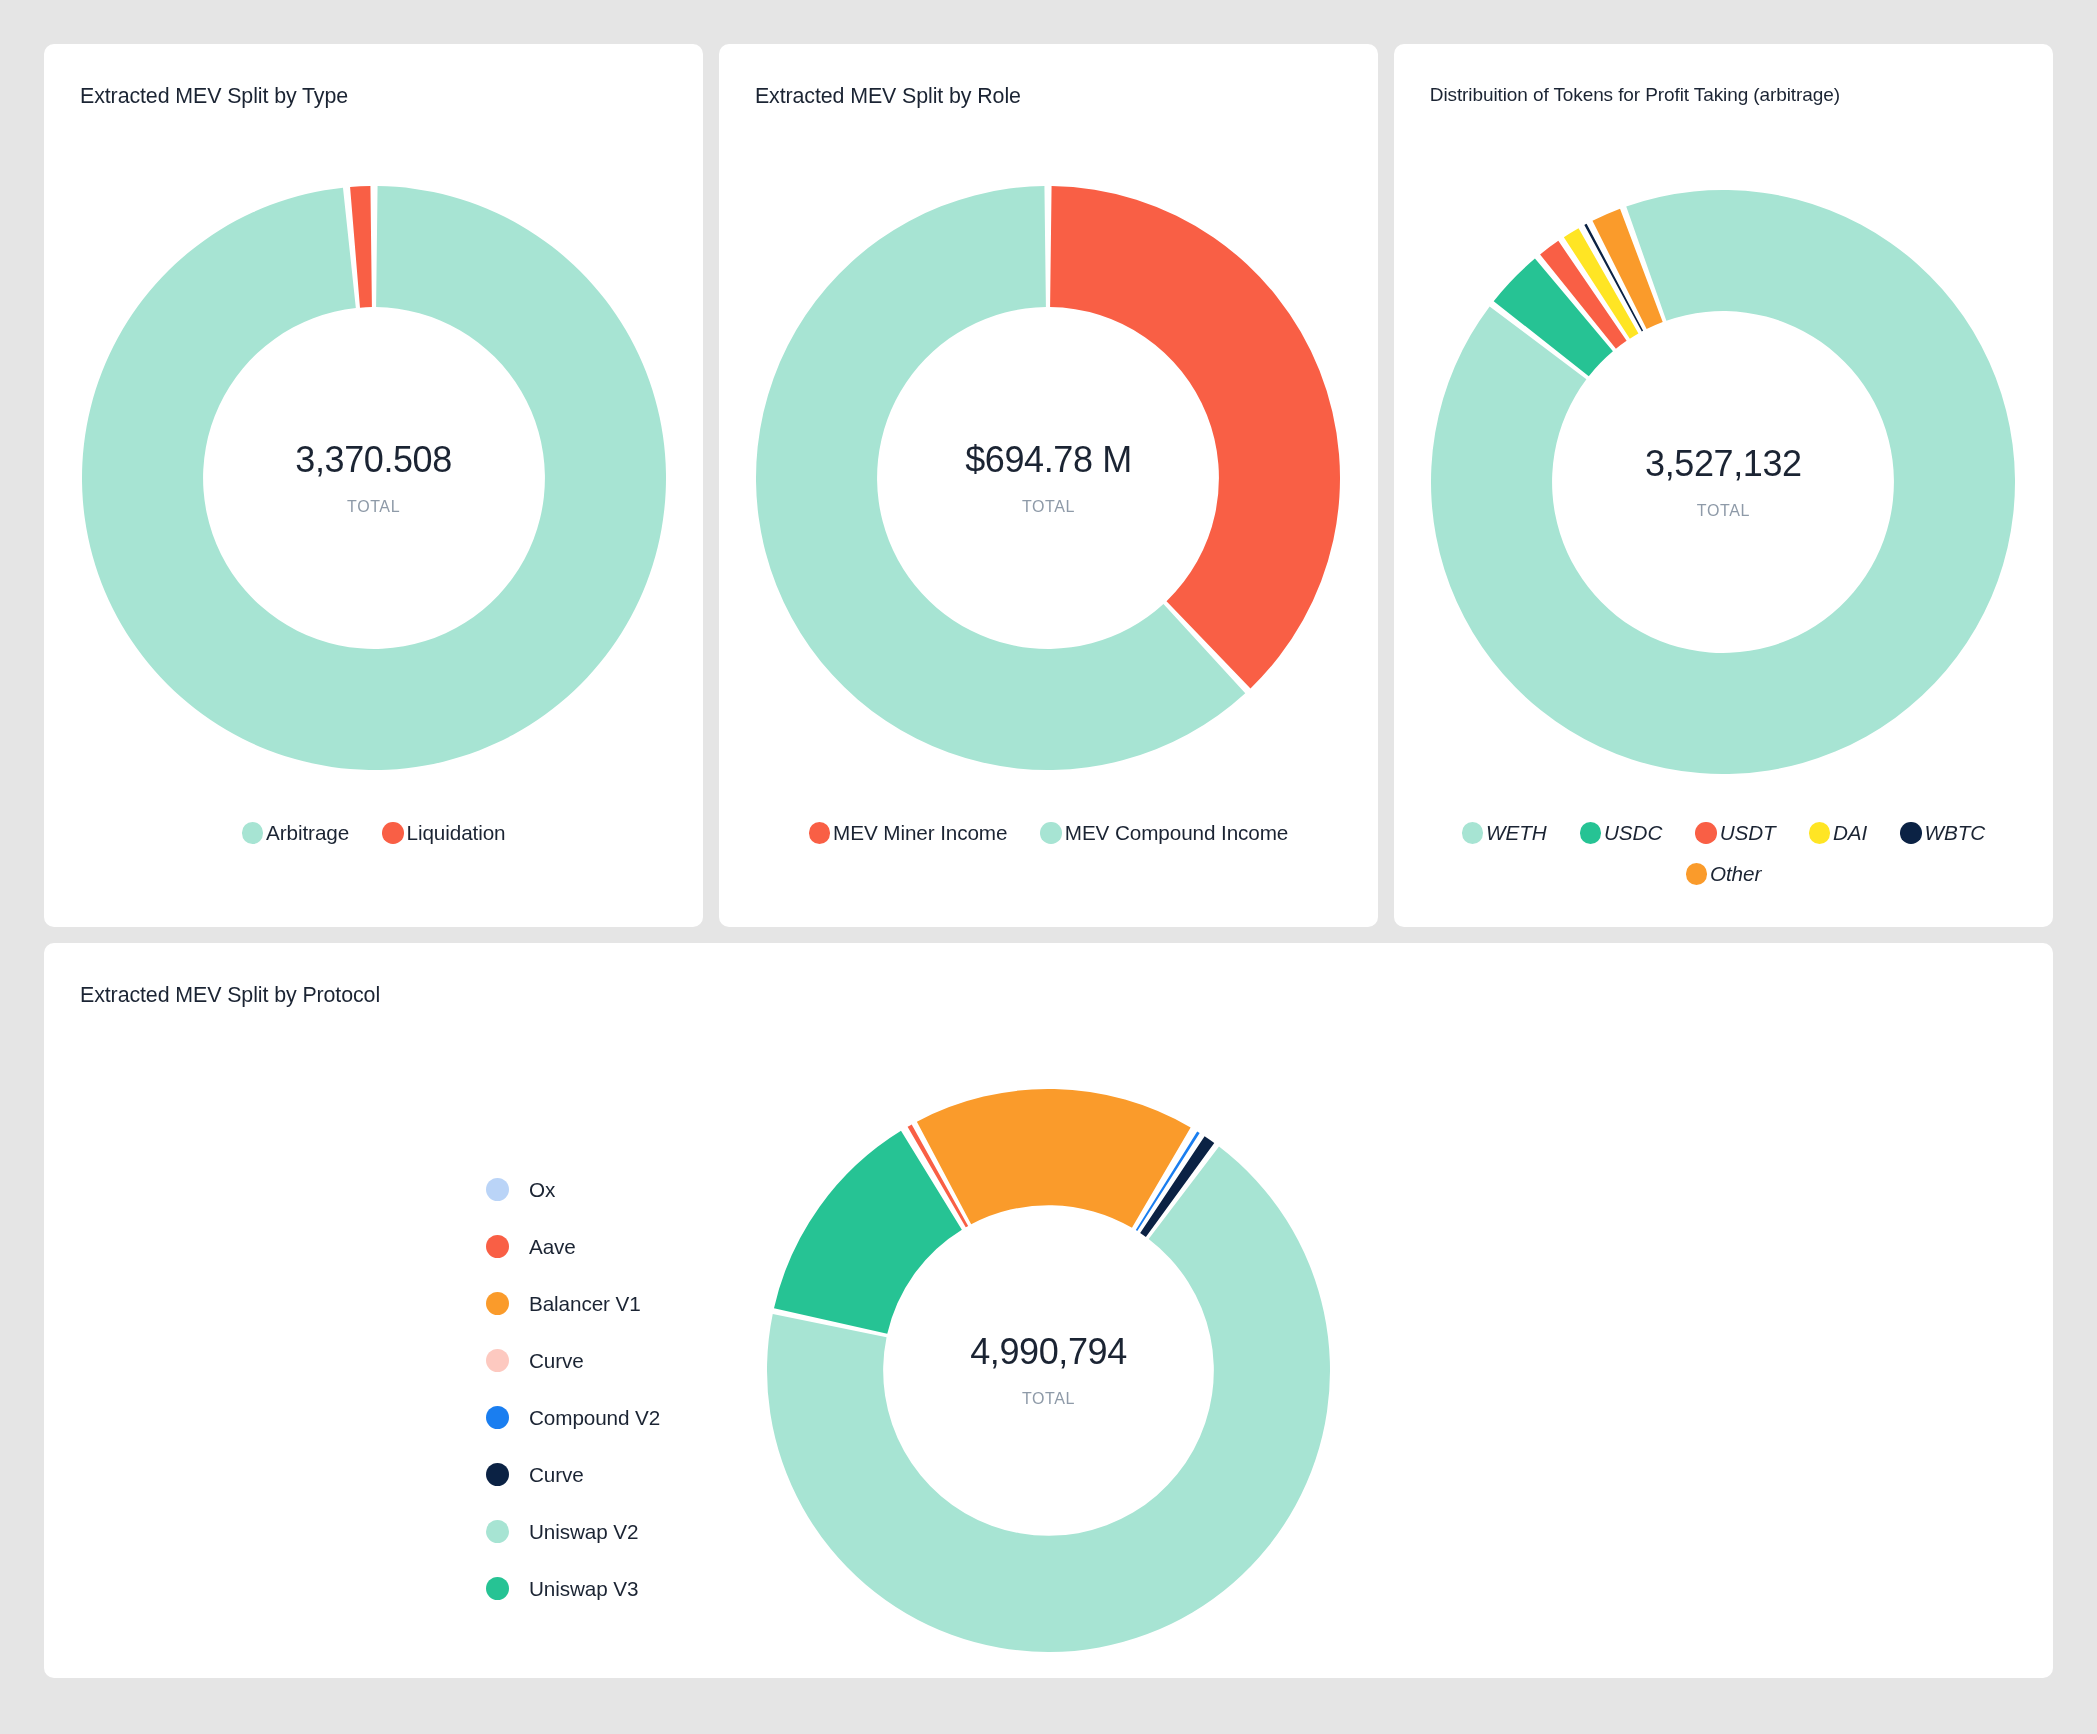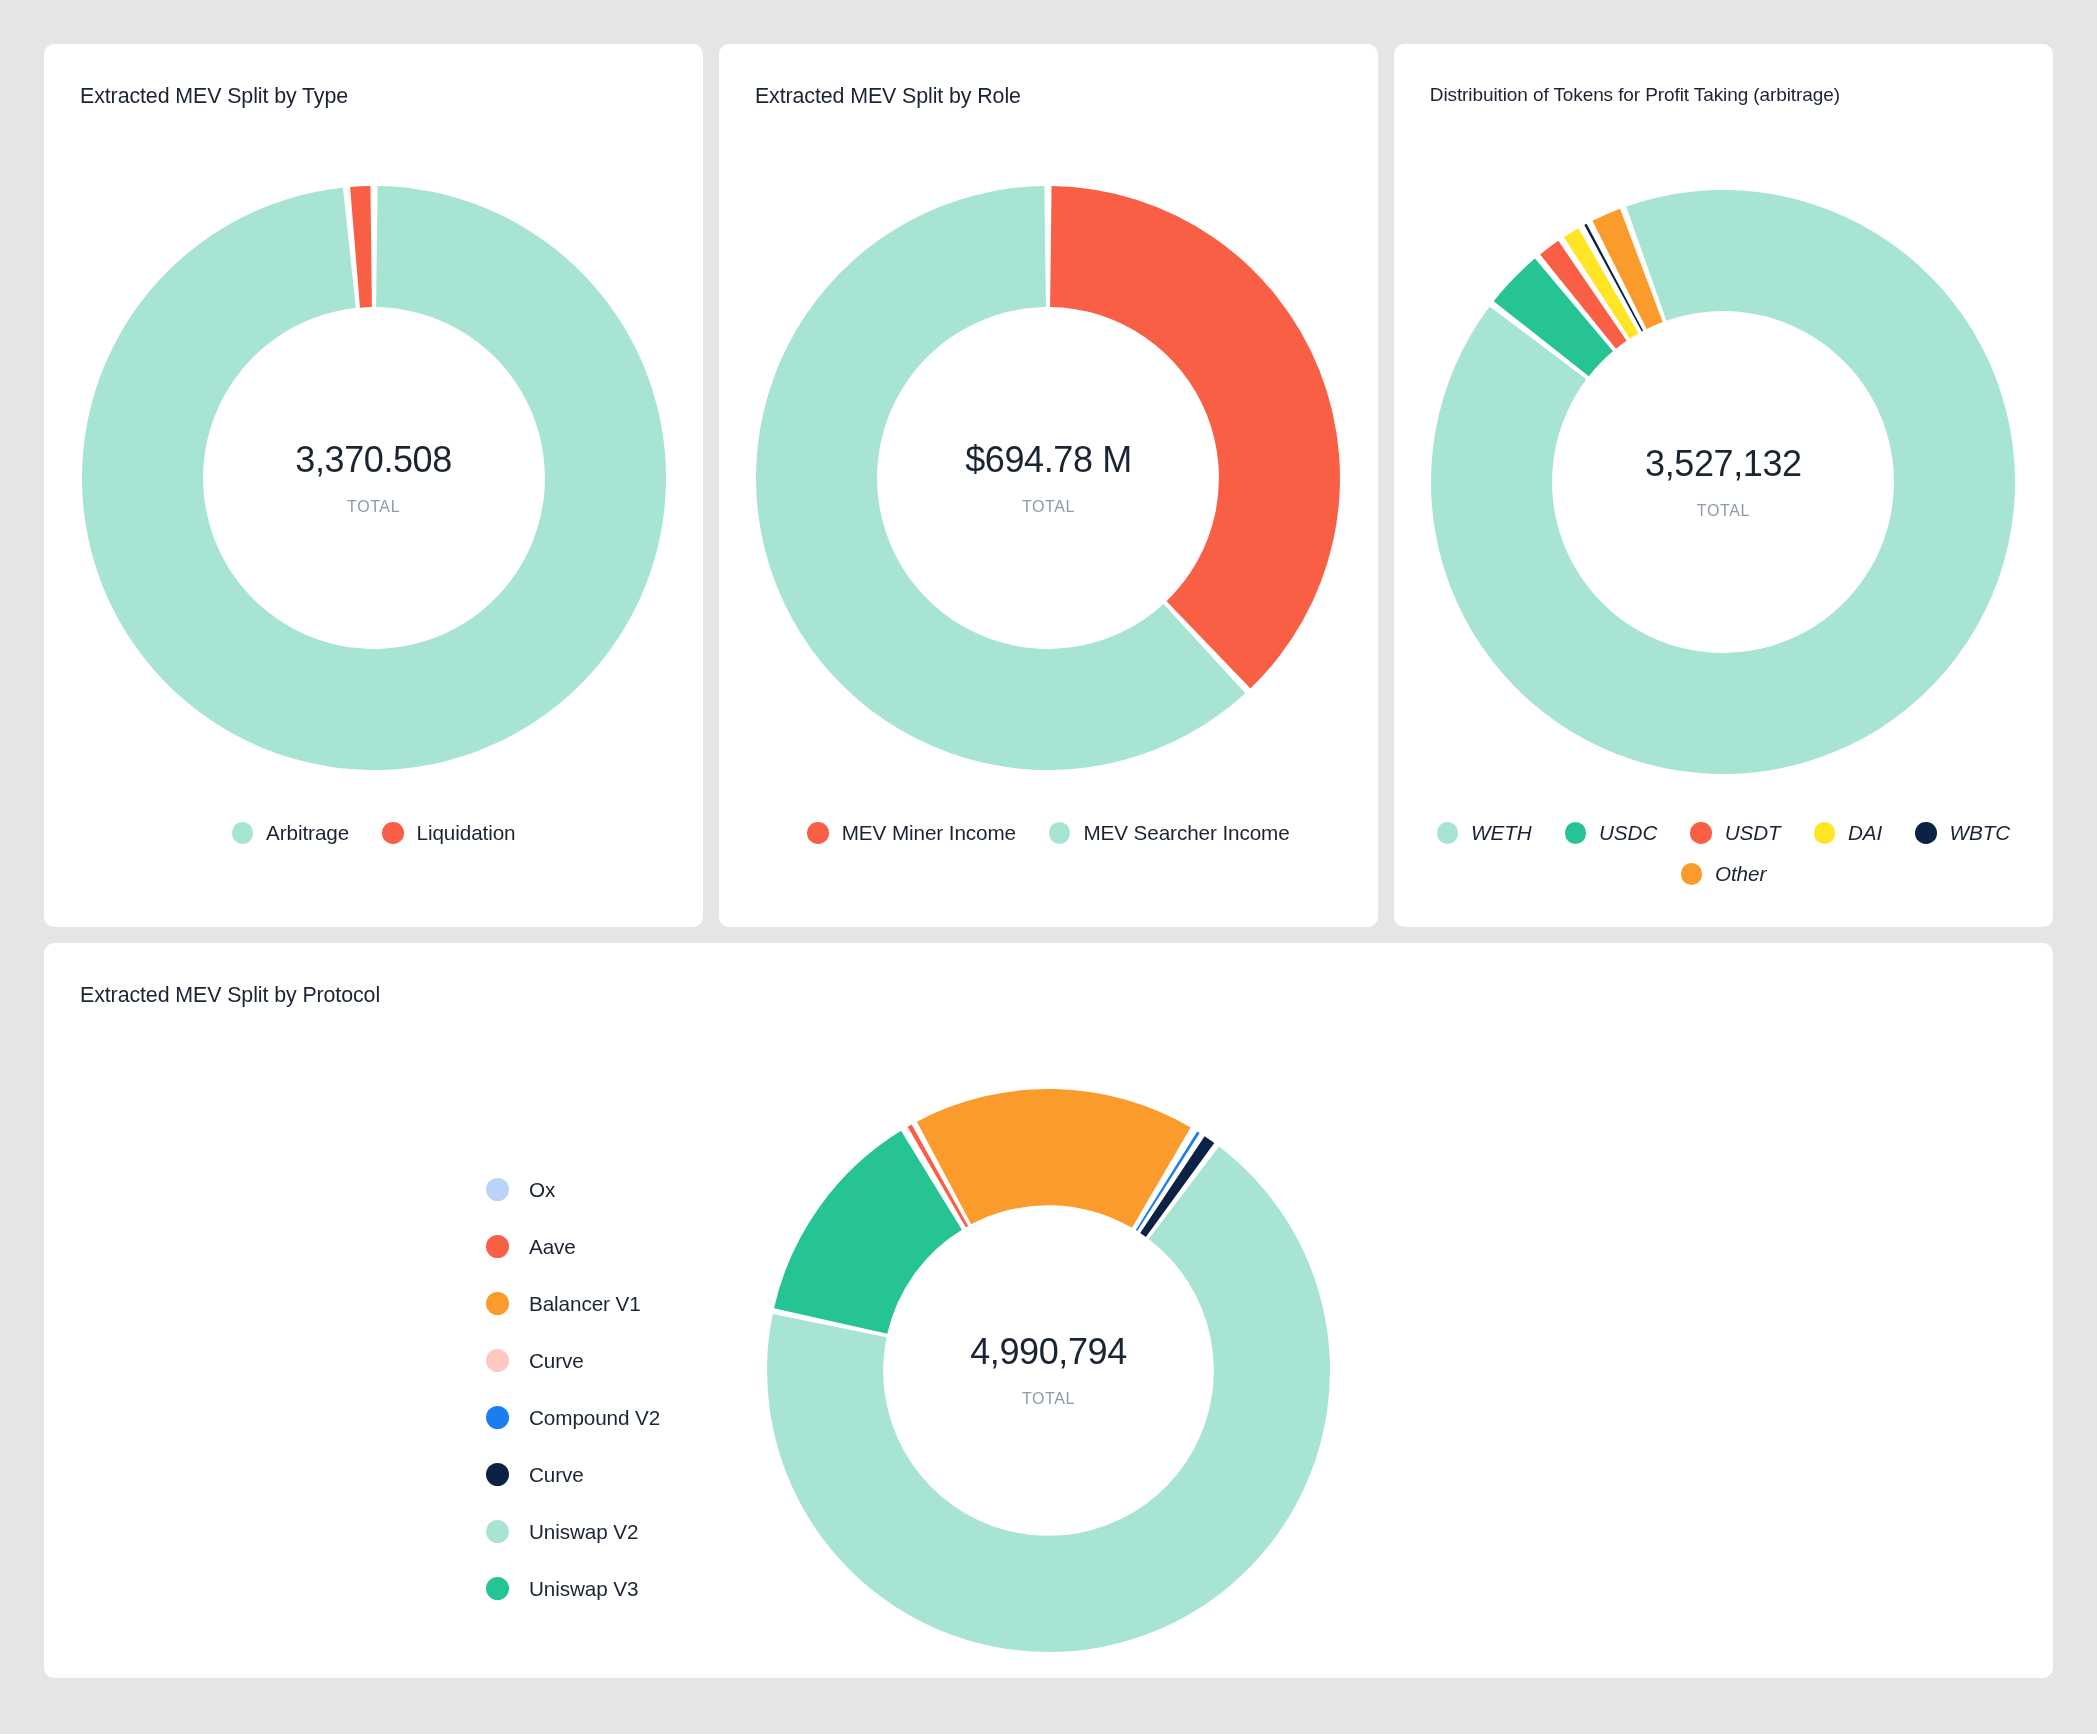--- a/index.html
+++ b/index.html
@@ -89,21 +89,21 @@
     display: flex;
     flex-wrap: wrap;
     justify-content: center;
     align-items: center;
     column-gap: 33px;
     row-gap: 17px;
   }
   .legend-item {
     display: flex;
     align-items: center;
-    gap: 13px;
+    gap: 3px;
     white-space: nowrap;
   }
   .legend-dot {
     width: 21.4px;
     height: 21.4px;
     border-radius: 50%;
     flex: 0 0 auto;
   }
   .legend-text {
     font-size: 20.7px;
@@ -182,21 +182,21 @@
         </div>
       </div>
 
       <div class="legend-h" id="legend-role" style="top:777px;">
           <div class="legend-item">
             <span class="legend-dot" style="background: rgb(249, 95, 69);"></span>
             <span class="legend-text">MEV Miner Income</span>
           </div>
           <div class="legend-item">
             <span class="legend-dot" style="background: rgb(167, 228, 211);"></span>
-            <span class="legend-text">MEV Searcher Income</span>
+            <span class="legend-text">MEV Compound Income</span>
           </div>
         </div>
     </div>
 
     <div class="card top">
       <div class="card-title small">Distribuition of Tokens for Profit Taking (arbitrage)</div>
 
       <div class="donut-wrap" style="top:146px;">
         <div class="donut" style="width:584px;height:584px;">
           <svg id="svg-tokens" width="584" height="584" viewBox="0 0 820 820">

